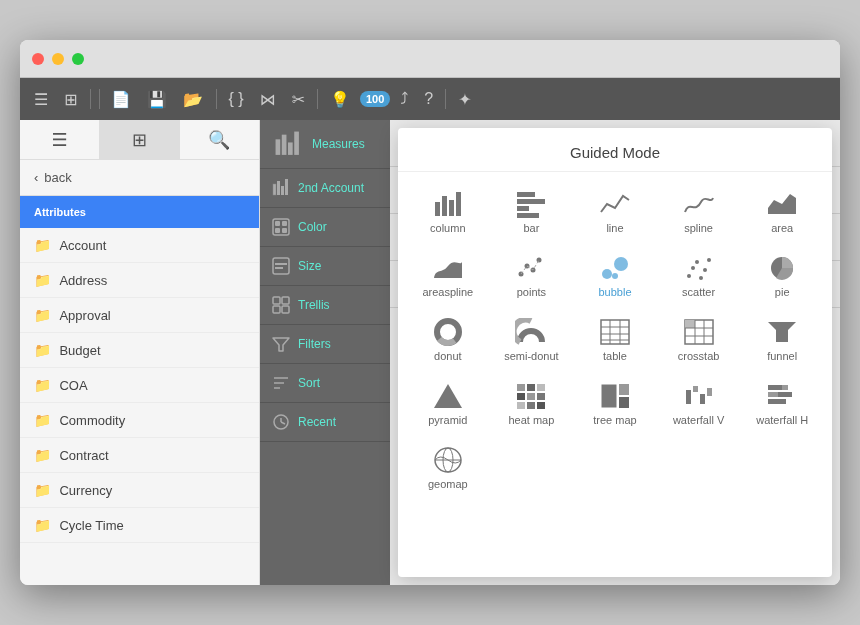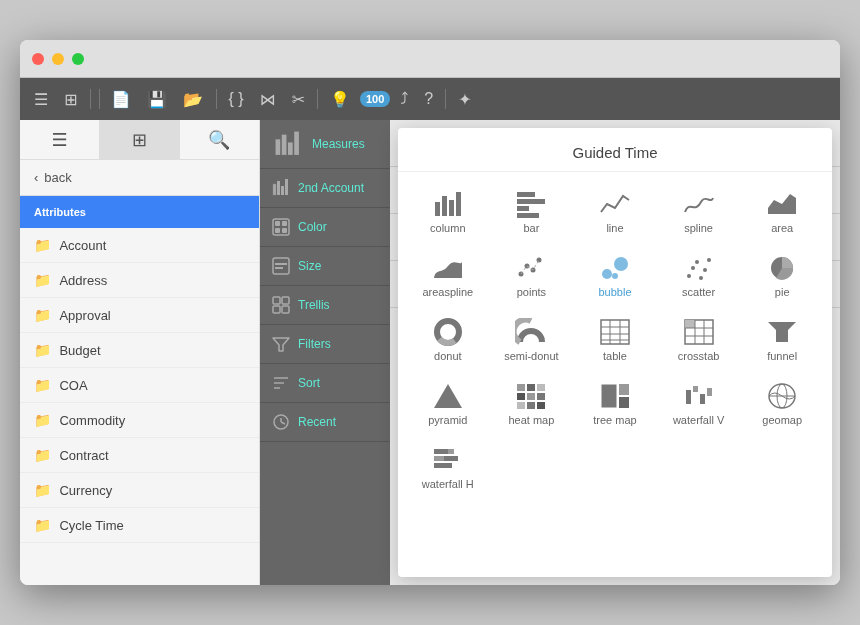--- a/index.html
+++ b/index.html
@@ -447,21 +447,21 @@
           <span>+ add Attribute</span>
         </button>
       </div>
       <div style="display:flex;align-items:center;padding:10px 14px;border-bottom:1px solid #ccc;">
         <button class="add-btn">
           <span>+ add Measure</span>
         </button>
       </div>
 
       <div class="guided-mode-panel">
-        <div class="guided-mode-title">Guided Time</div>
+        <div class="guided-mode-title">Guided Mode</div>
         <div class="chart-grid">
 
           <div class="chart-item">
             <svg class="chart-svg" viewBox="0 0 32 28">
               <rect x="3" y="12" width="5" height="14" fill="#777"></rect>
               <rect x="10" y="6" width="5" height="20" fill="#777"></rect>
               <rect x="17" y="10" width="5" height="16" fill="#777"></rect>
               <rect x="24" y="2" width="5" height="24" fill="#777"></rect>
             </svg>
             <span class="chart-label">column</span>
@@ -631,37 +631,37 @@
               <rect x="3" y="8" width="5" height="14" fill="#777"></rect>
               <rect x="10" y="4" width="5" height="6" fill="#999"></rect>
               <rect x="17" y="12" width="5" height="10" fill="#777"></rect>
               <rect x="24" y="6" width="5" height="8" fill="#999"></rect>
             </svg>
             <span class="chart-label">waterfall V</span>
           </div>
 
           <div class="chart-item">
             <svg class="chart-svg" viewBox="0 0 32 28">
-              <ellipse cx="16" cy="14" rx="13" ry="12" fill="none" stroke="#777" stroke-width="1.5"></ellipse>
-              <path d="M3,14 Q8,8 16,14 Q24,20 29,14" fill="none" stroke="#777" stroke-width="1"></path>
-              <ellipse cx="16" cy="14" rx="5" ry="12" fill="none" stroke="#777" stroke-width="1"></ellipse>
-              <line x1="3" y1="14" x2="29" y2="14" stroke="#777" stroke-width="1"></line>
-            </svg>
-            <span class="chart-label">geomap</span>
-          </div>
-
-          <div class="chart-item">
-            <svg class="chart-svg" viewBox="0 0 32 28">
               <rect x="2" y="3" width="14" height="5" fill="#777"></rect>
               <rect x="16" y="3" width="6" height="5" fill="#999"></rect>
               <rect x="2" y="10" width="10" height="5" fill="#999"></rect>
               <rect x="12" y="10" width="14" height="5" fill="#777"></rect>
               <rect x="2" y="17" width="18" height="5" fill="#777"></rect>
             </svg>
             <span class="chart-label">waterfall H</span>
           </div>
 
+          <div class="chart-item">
+            <svg class="chart-svg" viewBox="0 0 32 28">
+              <ellipse cx="16" cy="14" rx="13" ry="12" fill="none" stroke="#777" stroke-width="1.5"></ellipse>
+              <path d="M3,14 Q8,8 16,14 Q24,20 29,14" fill="none" stroke="#777" stroke-width="1"></path>
+              <ellipse cx="16" cy="14" rx="5" ry="12" fill="none" stroke="#777" stroke-width="1"></ellipse>
+              <line x1="3" y1="14" x2="29" y2="14" stroke="#777" stroke-width="1"></line>
+            </svg>
+            <span class="chart-label">geomap</span>
+          </div>
+
         </div>
       </div>
     </div>
 
   </div>
 </div>
 
 </body></html>

